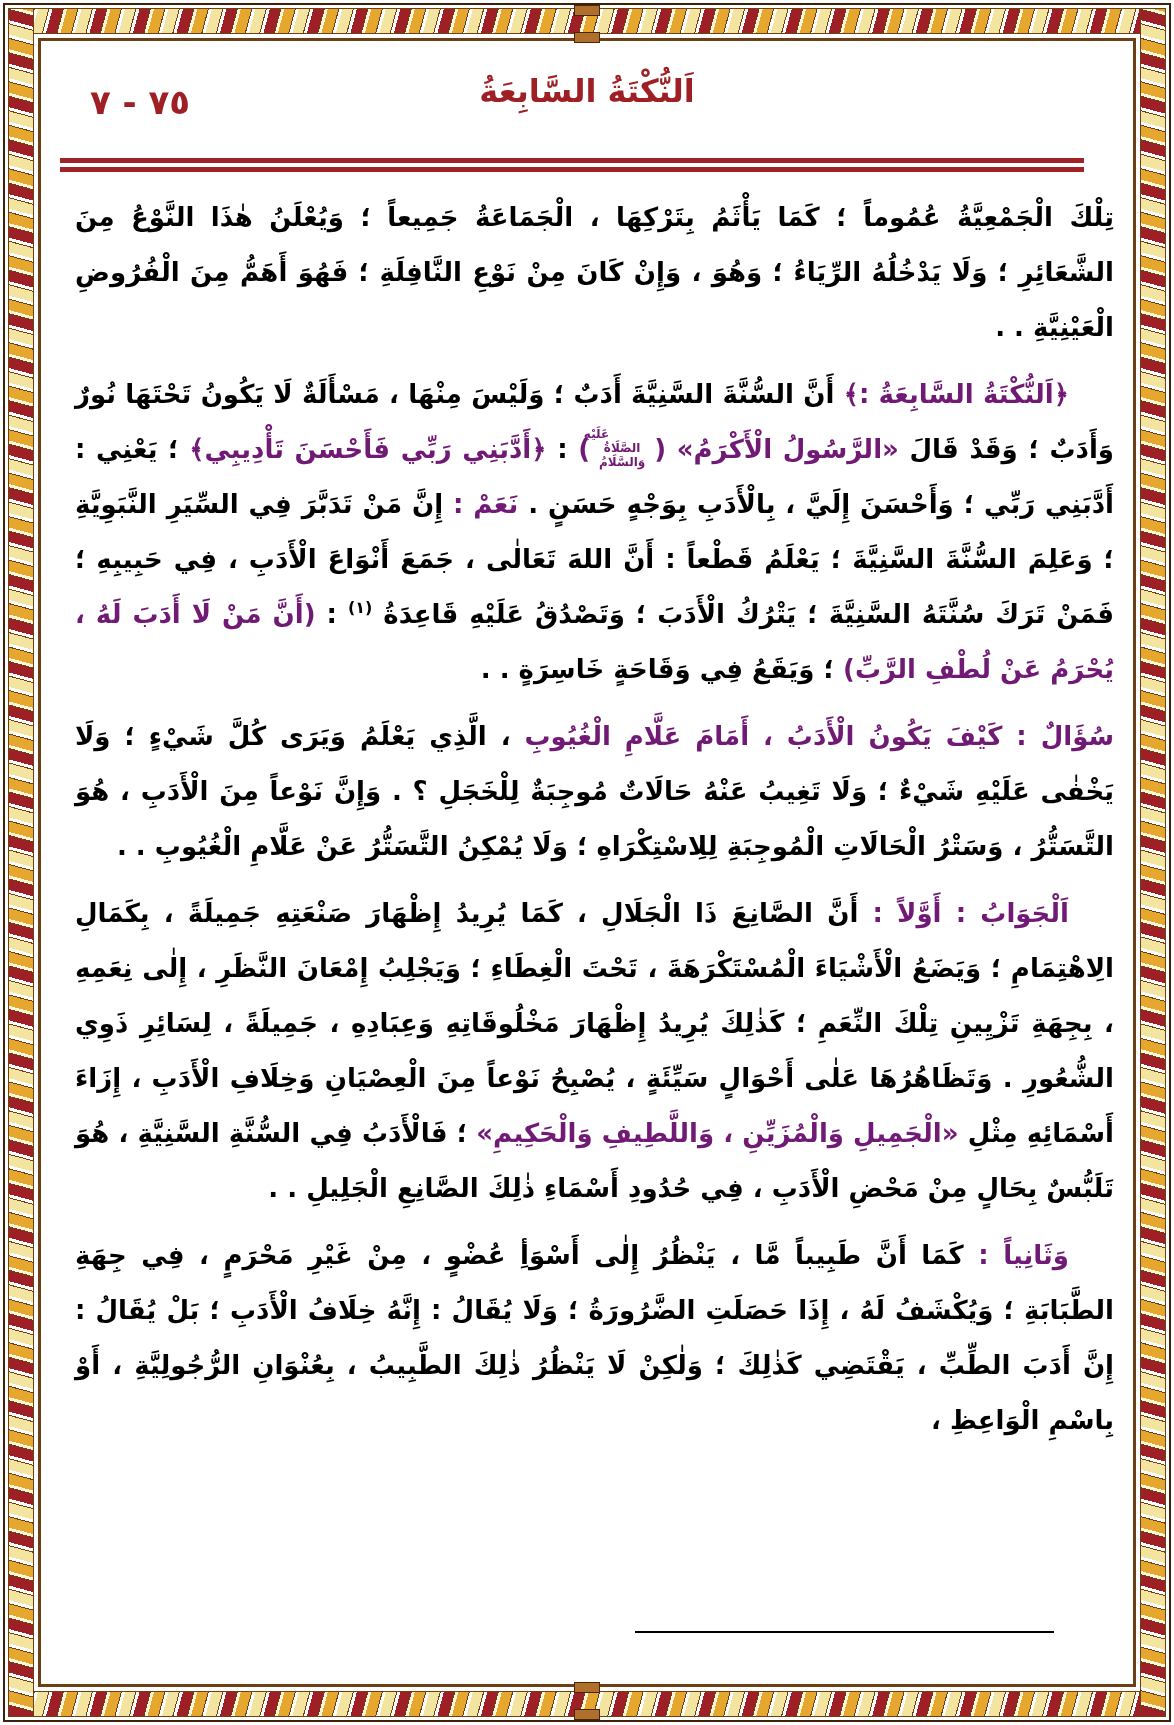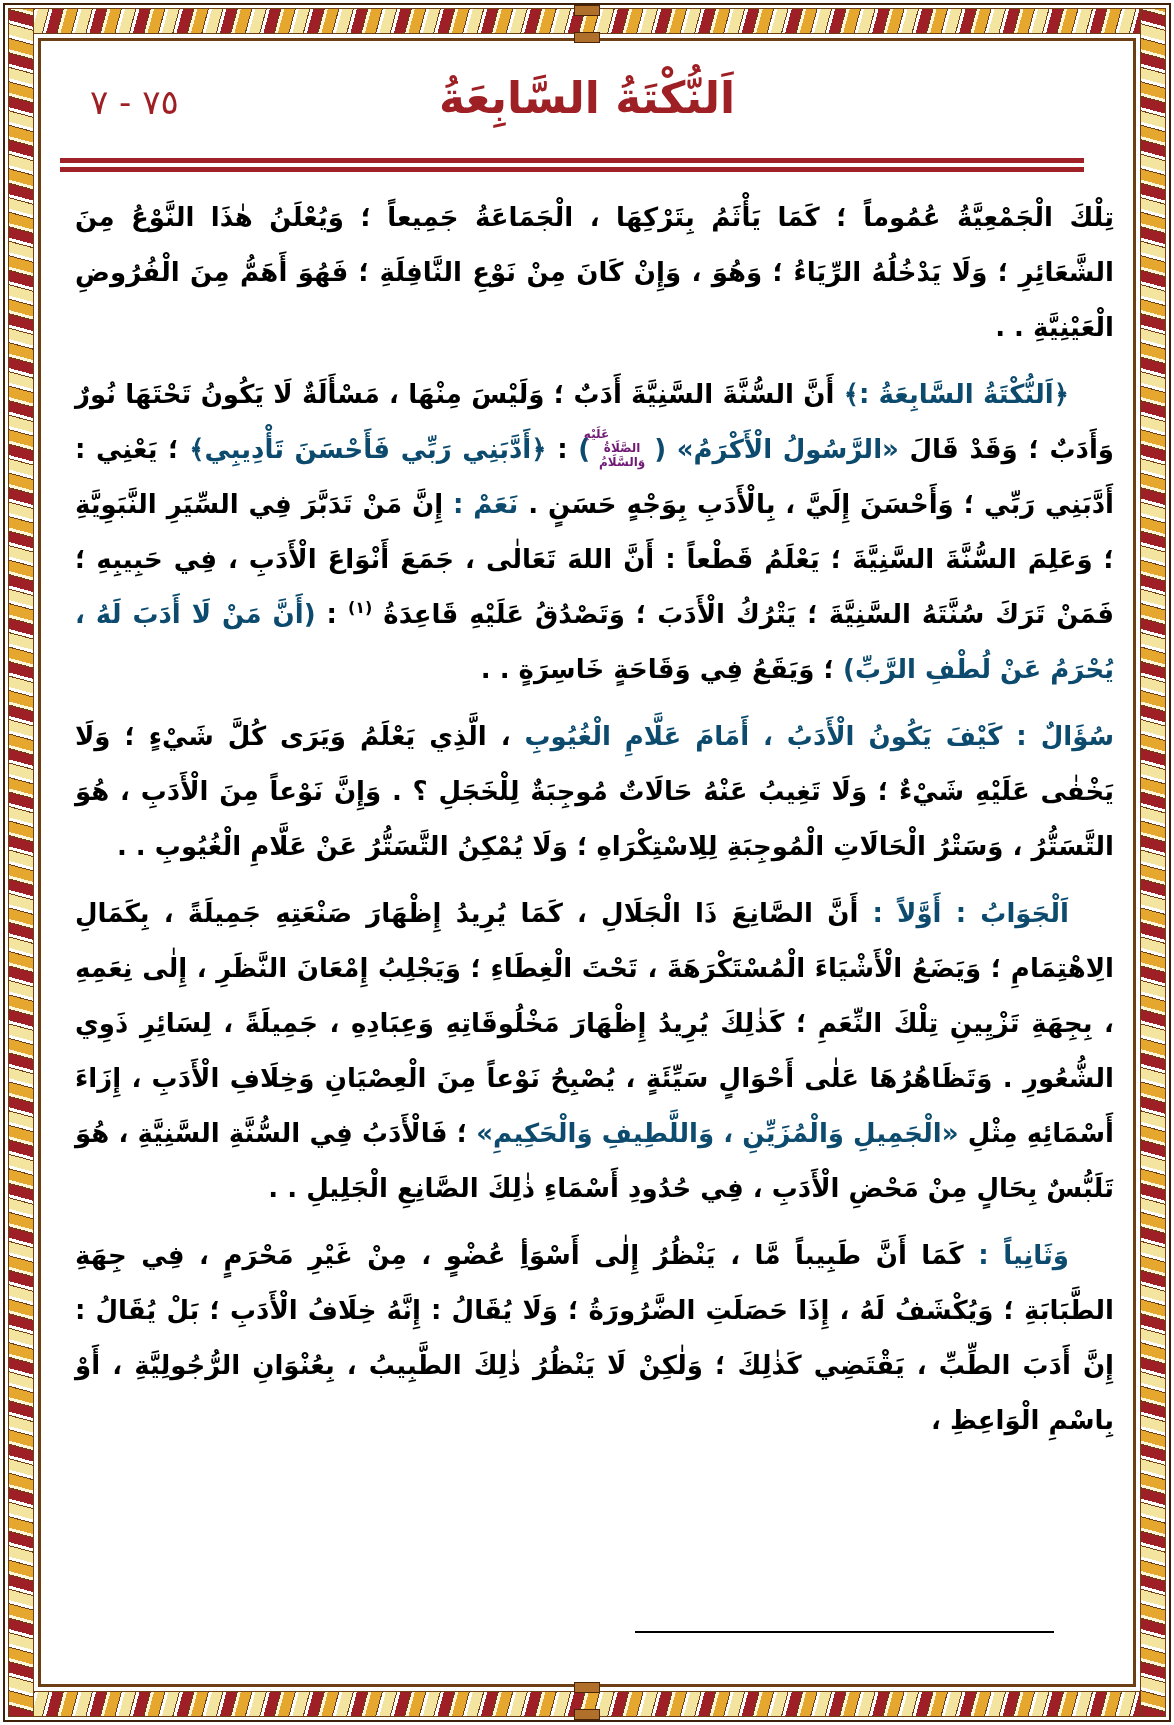--- a/index.html
+++ b/index.html
@@ -23,30 +23,30 @@
   .band-right{right:8px;top:8px;bottom:8px;width:24px;}
   .inner-line{position:absolute;inset:38px;border:3px solid #6d3f14;pointer-events:none;}
   .clasp{position:absolute;left:50%;transform:translateX(-50%);width:24px;height:9px;
          background:#b06f2a;border:1px solid #4a2508;}
   .clasp-top{top:5px;} .clasp-top2{top:32px;}
   .clasp-bottom{bottom:5px;} .clasp-bottom2{bottom:32px;}
 
   
   .content{position:absolute;inset:42px 60px;direction:rtl;}
   .header{position:relative;height:108px;}
-  .page-num{position:absolute;left:30px;top:40px;color:#9e2025;font-weight:400;
+  .page-num{position:absolute;left:30px;top:40px;color:#9e2025;font-weight:700;
             font-size:34px;direction:ltr;}
-  .title{padding-top:30px;text-align:center;color:#9e2025;font-weight:700;font-size:44px;}
+  .title{padding-top:30px;text-align:center;color:#9e2025;font-weight:700;font-size:32px;}
   .title-rule{height:4px;border-top:5px solid #a02127;border-bottom:5px solid #a02127;
               margin:8px 30px 0 0;}
 
   .body{margin-top:18px;font-size:26px;line-height:55px;font-weight:700;color:#000;}
   .para{margin:0 0 12px 15px;text-align:justify;}
   .indent{text-indent:45px;}
-  .r{color:#0c4a6e;}
+  .r{color:#701a75;}
   .t{color:#000000;}
   .sup{color:#000;font-size:16px;vertical-align:super;line-height:0;}
   .seal{display:inline-block;width:64px;font-size:12px;line-height:1.15;
         text-align:center;vertical-align:-8px;white-space:normal;color:#701a75;}
 
   .footnote{position:absolute;bottom:30px;left:62px;right:60px;direction:rtl;}
   .fn-rule{width:45%;border-top:2px solid #000;margin:0 0 20px auto;}
   .fn-text{margin:0;font-size:24px;line-height:1.8;font-weight:700;color:#9e2025;
            text-align:right;text-indent:38px;}
 </style>

